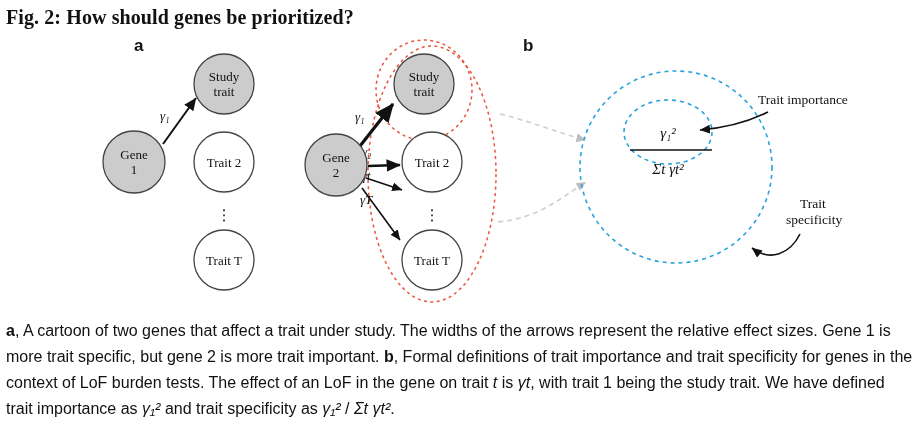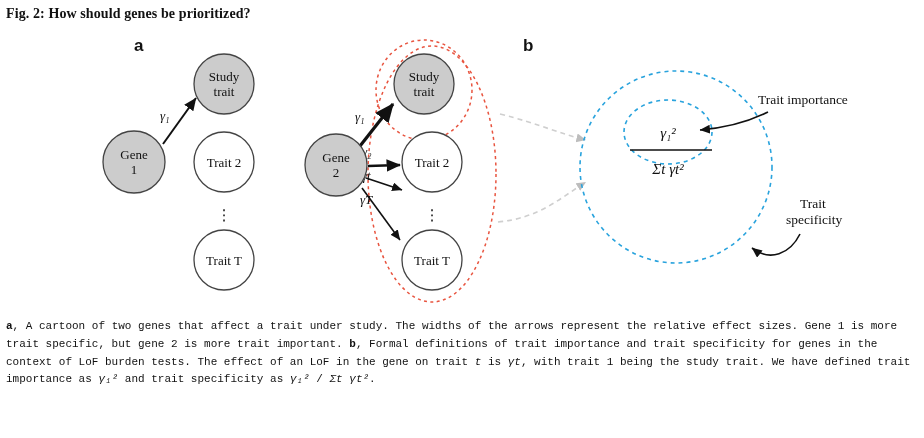--- a/index.html
+++ b/index.html
@@ -19,21 +19,21 @@
     position: relative;
     width: 924px;
     height: 438px;
   }
   .fig-title {
     position: absolute;
     left: 6px;
     top: 6px;
     font-family: "Liberation Serif", serif;
     font-weight: bold;
-    font-size: 14px;
+    font-size: 20px;
     letter-spacing: 0.1px;
     color: #111111;
   }
   .panel-letter {
     position: absolute;
     font-family: "Liberation Sans", sans-serif;
     font-weight: bold;
     font-size: 17px;
     color: #111111;
   }
@@ -69,22 +69,22 @@
     fill: #111111;
     text-anchor: middle;
     letter-spacing: 0;
   }
 
   .caption {
     position: absolute;
     left: 6px;
     top: 318px;
     width: 908px;
-    font-family: Liberation Mono, monospace;
-    font-size: 11px;
+    font-family: Liberation Sans, sans-serif;
+    font-size: 16px;
     line-height: 1.62;
     color: #111111;
     text-align: left;
   }
   .caption b { font-weight: bold; }
   .caption i { font-style: italic; }
 </style>
 </head>
 <body>
 

